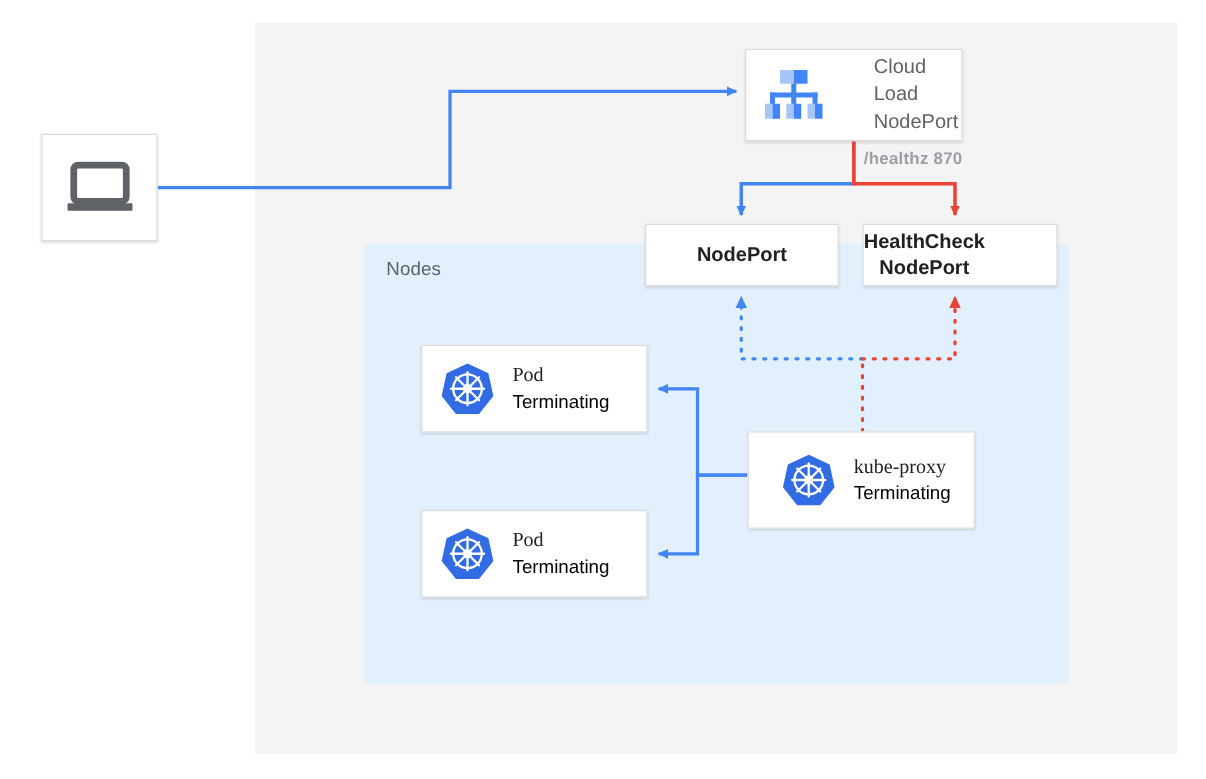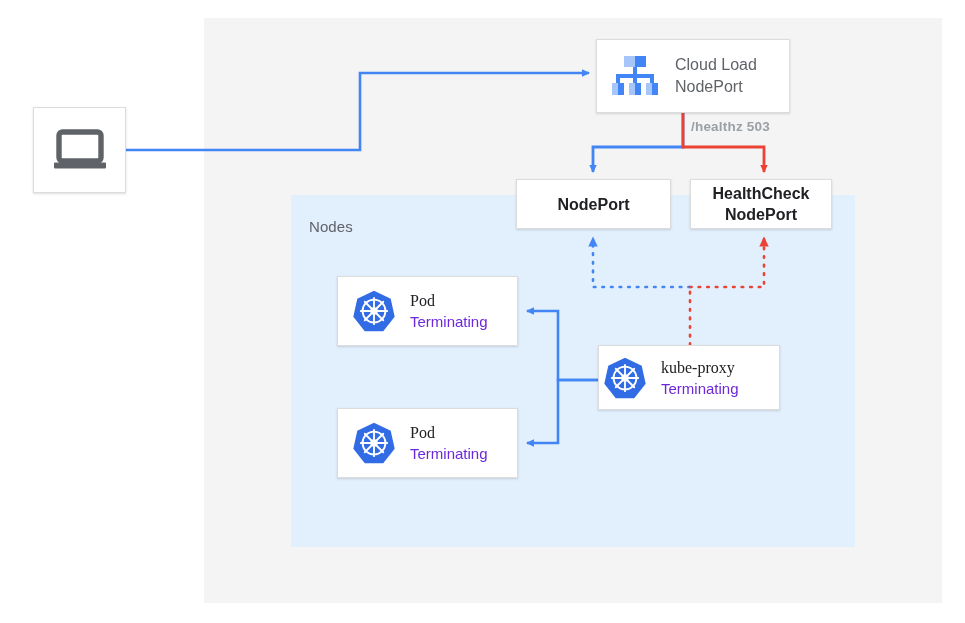--- a/index.html
+++ b/index.html
@@ -35,65 +35,64 @@
     height: 352px;
     background: #e2effc;
   }
   .panel-nodes-label {
     position: absolute;
     left: 309px;
     top: 207px;
     font-size: 15px;
     color: #5f6368;
     letter-spacing: 0.1px;
-    margin-top: 11px;
   }
   .card {
     position: absolute;
     background: #ffffff;
     border: 1px solid #dcdcdc;
     box-sizing: border-box;
     box-shadow: 0 1px 2px rgba(60,64,67,0.18);
   }
   .card-client {
     left: 33px;
     top: 107px;
     width: 93px;
     height: 86px;
     display: flex;
     align-items: center;
     justify-content: center;
   }
   .card-clb {
     left: 596px;
     top: 39px;
-    width: 194px;
+    width: 174px;
     height: 74px;
     display: flex;
     align-items: center;
     padding-left: 12px;
     box-sizing: border-box;
+    gap: 24px;
   }
   .card-nodeport {
     left: 516px;
     top: 179px;
     width: 155px;
     height: 50px;
     display: flex;
     align-items: center;
     justify-content: center;
   }
   .card-hcnodeport {
     left: 690px;
     top: 179px;
-    width: 142px;
+    width: 156px;
     height: 50px;
     display: flex;
     align-items: center;
-    justify-content: center;
   }
   .card-pod1 {
     left: 337px;
     top: 276px;
     width: 181px;
     height: 70px;
     display: flex;
     align-items: center;
     padding-left: 14px;
     box-sizing: border-box;
@@ -105,24 +104,24 @@
     height: 70px;
     display: flex;
     align-items: center;
     padding-left: 14px;
     box-sizing: border-box;
   }
   .card-kubeproxy {
     left: 598px;
     top: 345px;
     width: 182px;
-    height: 65px;
-    display: flex;
-    align-items: center;
-    padding-left: 4px;
+    height: 78px;
+    display: flex;
+    align-items: center;
+    padding-left: 26px;
     box-sizing: border-box;
   }
   .icon-slot {
     flex: 0 0 auto;
     display: flex;
     align-items: center;
     justify-content: center;
   }
   .text-slot {
     margin-left: 14px;
@@ -143,21 +142,21 @@
     text-align: center;
   }
   .pod-title {
     font-size: 16px;
     color: #202124;
     line-height: 21px;
     font-family: Liberation Serif, serif;
   }
   .pod-sub {
     font-size: 15px;
-    color: #6d28d9;
+    color: #000000;
     line-height: 21px;
   }
   .healthz-label {
     position: absolute;
     left: 691px;
     top: 119px;
     font-size: 13.5px;
     font-weight: bold;
     color: #9aa0a6;
     letter-spacing: 0.2px;
@@ -207,21 +206,21 @@
 
     <path d="M690,287 L593,287 L593,238" fill="none" stroke="#4285F4" stroke-width="2.6" stroke-dasharray="1.6 7" stroke-linecap="round" marker-end="url(#arrow-blue-dot)"></path>
 
     <path d="M690,287 L764,287 L764,238" fill="none" stroke="#EA4335" stroke-width="2.6" stroke-dasharray="1.6 7" stroke-linecap="round" marker-end="url(#arrow-red-dot)"></path>
 
     <path d="M598,380 L558,380 L558,311 L527,311" fill="none" stroke="#4285F4" stroke-width="2.6" marker-end="url(#arrow-blue)"></path>
 
     <path d="M598,380 L558,380 L558,443 L527,443" fill="none" stroke="#4285F4" stroke-width="2.6" marker-end="url(#arrow-blue)"></path>
   </svg>
 
-  <div class="healthz-label">/healthz 503</div>
+  <div class="healthz-label">/healthz 870</div>
 
   <div class="card card-client">
     <span class="icon-slot">
       <svg width="56" height="42" viewBox="0 0 56 42" aria-hidden="true">
         <rect x="7" y="3" width="42" height="29" rx="3.5" ry="3.5" fill="none" stroke="#5f6368" stroke-width="5.4"></rect>
         <rect x="2" y="33.5" width="52" height="6" rx="1" fill="#5f6368"></rect>
       </svg>
     </span>
   </div>
 

